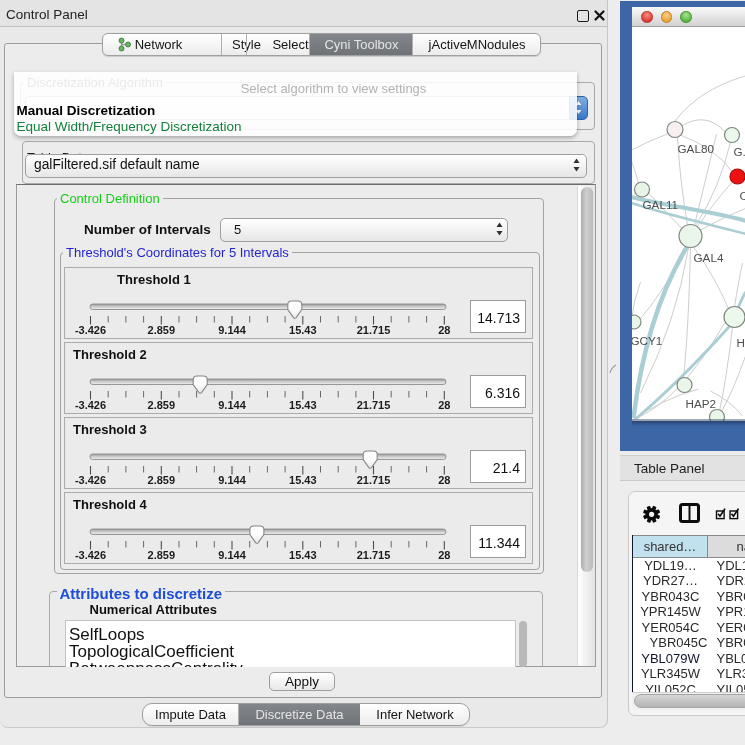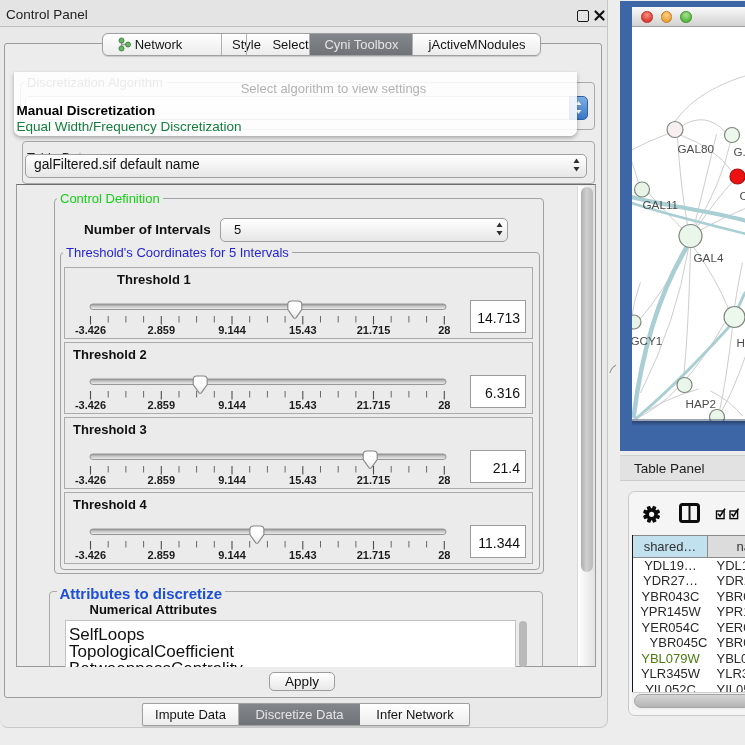--- a/index.html
+++ b/index.html
@@ -251,21 +251,21 @@
 <div class="abs" style="left:470px;top:535px;width:50px;text-align:right;font-size:14px;color:#111;">11.344</div>
 <div class="abs" style="left:16.5px;top:580px;width:559px;height:87px;overflow:hidden;">
     <div style="position:absolute;left:32.5px;top:11px;width:492px;height:120px;border:1px solid #a9a9a9;border-radius:4px;"></div>
     <div style="position:absolute;left:40px;top:5px;background:#ececec;padding:0 3px;font-size:15px;color:#1d4ed8;font-weight:bold;">Attributes to discretize</div>
     <div style="position:absolute;left:37px;top:22px;font-size:13px;font-weight:bold;color:#101010;padding-left:36px;">Numerical Attributes</div>
     <div style="position:absolute;left:48.5px;top:40px;width:449px;height:47px;background:#fff;border:1px solid #c2c2c2;"></div>
     <div style="position:absolute;left:52.5px;top:45.5px;font-size:17px;color:#111;line-height:17px;">SelfLoops<br>TopologicalCoefficient<br>BetweennessCentrality</div>
     <div style="position:absolute;left:502px;top:41px;width:8px;height:46px;background:#b9b9b9;border-radius:4px;"></div>
   </div>
 <div class="abs" style="left:269px;top:671.5px;width:66px;height:19.5px;background:linear-gradient(#ffffff,#e8e8e8);border:1px solid #9d9d9d;border-radius:5px;box-sizing:border-box;text-align:center;font-size:13.5px;color:#111;line-height:18px;">Apply</div>
-<div class="abs" style="left:142px;top:703px;width:326px;height:21px;border:1px solid #a0a0a0;border-radius:2px;overflow:hidden;background:linear-gradient(#ffffff,#ececec);box-shadow:0 0.5px 1px rgba(0,0,0,0.15);">
+<div class="abs" style="left:142px;top:703px;width:326px;height:21px;border:1px solid #a0a0a0;border-radius:10px;overflow:hidden;background:linear-gradient(#ffffff,#ececec);box-shadow:0 0.5px 1px rgba(0,0,0,0.15);">
     <div style="position:absolute;top:0;height:21px;line-height:21px;text-align:center;font-size:13px;color:#141414;left:0px;width:95px;">Impute Data</div>
     <div style="position:absolute;top:0;height:21px;line-height:21px;text-align:center;font-size:13px;color:#141414;border-left:1px solid #b0b0b0;left:216px;width:110px;">Infer Network</div>
     <div style="position:absolute;top:0;height:21px;line-height:21px;text-align:center;font-size:13px;color:#141414;background:linear-gradient(#83878b,#6f7377);color:#e3e4e5;border-left:1px solid #b0b0b0;left:95px;width:121px;">Discretize Data</div>
   </div>
 <div class="abs" style="left:14px;top:72px;width:562.5px;height:63.5px;background:rgba(255,255,255,0.87);border-radius:0 0 7px 7px;box-shadow:0 2px 4px rgba(0,0,0,0.3);"></div>
 <div class="abs" style="left:14px;top:81px;width:615px;text-align:center;font-size:13px;color:#b2b2b2;padding-left:12px;">Select algorithm to view settings</div>
 <div class="abs" style="left:16.5px;top:102.5px;font-size:13.5px;font-weight:bold;color:#000;">Manual Discretization</div>
 <div class="abs" style="left:16.5px;top:118.5px;font-size:13.5px;color:#15803d;">Equal Width/Frequency Discretization</div>
 <svg class="abs" style="left:609px;top:364px" width="8" height="10">
     <path d="M1 9 Q2 4 7 1" stroke="#9a9a9a" stroke-width="1.2" fill="none"></path>
@@ -368,21 +368,21 @@
     <div style="position:absolute;left:1px;top:38.5px;width:74px;text-align:center;font-size:13px;color:#2a2a2a;line-height:15.5px;">YDR27…</div>
     <div style="position:absolute;left:76px;top:38.5px;width:130px;text-align:left;padding-left:8px;font-size:13px;color:#2a2a2a;line-height:15.5px;">YDR27</div>
     <div style="position:absolute;left:1px;top:54.1px;width:74px;text-align:center;font-size:13px;color:#2a2a2a;line-height:15.5px;">YBR043C</div>
     <div style="position:absolute;left:76px;top:54.1px;width:130px;text-align:left;padding-left:8px;font-size:13px;color:#2a2a2a;line-height:15.5px;">YBR04</div>
     <div style="position:absolute;left:1px;top:69.7px;width:74px;text-align:center;font-size:13px;color:#2a2a2a;line-height:15.5px;">YPR145W</div>
     <div style="position:absolute;left:76px;top:69.7px;width:130px;text-align:left;padding-left:8px;font-size:13px;color:#2a2a2a;line-height:15.5px;">YPR14</div>
     <div style="position:absolute;left:1px;top:85.2px;width:74px;text-align:center;font-size:13px;color:#2a2a2a;line-height:15.5px;">YER054C</div>
     <div style="position:absolute;left:76px;top:85.2px;width:130px;text-align:left;padding-left:8px;font-size:13px;color:#2a2a2a;line-height:15.5px;">YER05</div>
     <div style="position:absolute;left:1px;top:100.8px;width:74px;text-align:center;font-size:13px;color:#2a2a2a;line-height:15.5px;padding-left:8px;">YBR045C</div>
     <div style="position:absolute;left:76px;top:100.8px;width:130px;text-align:left;padding-left:8px;font-size:13px;color:#2a2a2a;line-height:15.5px;">YBR04</div>
-    <div style="position:absolute;left:1px;top:116.3px;width:74px;text-align:center;font-size:13px;color:#4d7c0f;line-height:15.5px;">YBL079W</div>
+    <div style="position:absolute;left:1px;top:116.3px;width:74px;text-align:center;font-size:13px;color:#0f172a;line-height:15.5px;">YBL079W</div>
     <div style="position:absolute;left:76px;top:116.3px;width:130px;text-align:left;padding-left:8px;font-size:13px;color:#2a2a2a;line-height:15.5px;">YBL07</div>
     <div style="position:absolute;left:1px;top:131.9px;width:74px;text-align:center;font-size:13px;color:#2a2a2a;line-height:15.5px;">YLR345W</div>
     <div style="position:absolute;left:76px;top:131.9px;width:130px;text-align:left;padding-left:8px;font-size:13px;color:#2a2a2a;line-height:15.5px;">YLR34</div>
     <div style="position:absolute;left:1px;top:147.4px;width:74px;text-align:center;font-size:13px;color:#2a2a2a;line-height:15.5px;">YIL052C</div>
     <div style="position:absolute;left:76px;top:147.4px;width:130px;text-align:left;padding-left:8px;font-size:13px;color:#2a2a2a;line-height:15.5px;">YIL05</div>
   </div>
 <div class="abs" style="left:631.5px;top:691.5px;width:113.5px;height:17px;background:#f0f0f0;border-top:1px solid #cfcfcf;"></div>
 <div class="abs" style="left:634px;top:693.5px;width:115px;height:12.5px;background:linear-gradient(#d6d6d6,#b4b4b4);border:1px solid #a6a6a6;border-radius:7px;"></div>
 
 </body></html>

